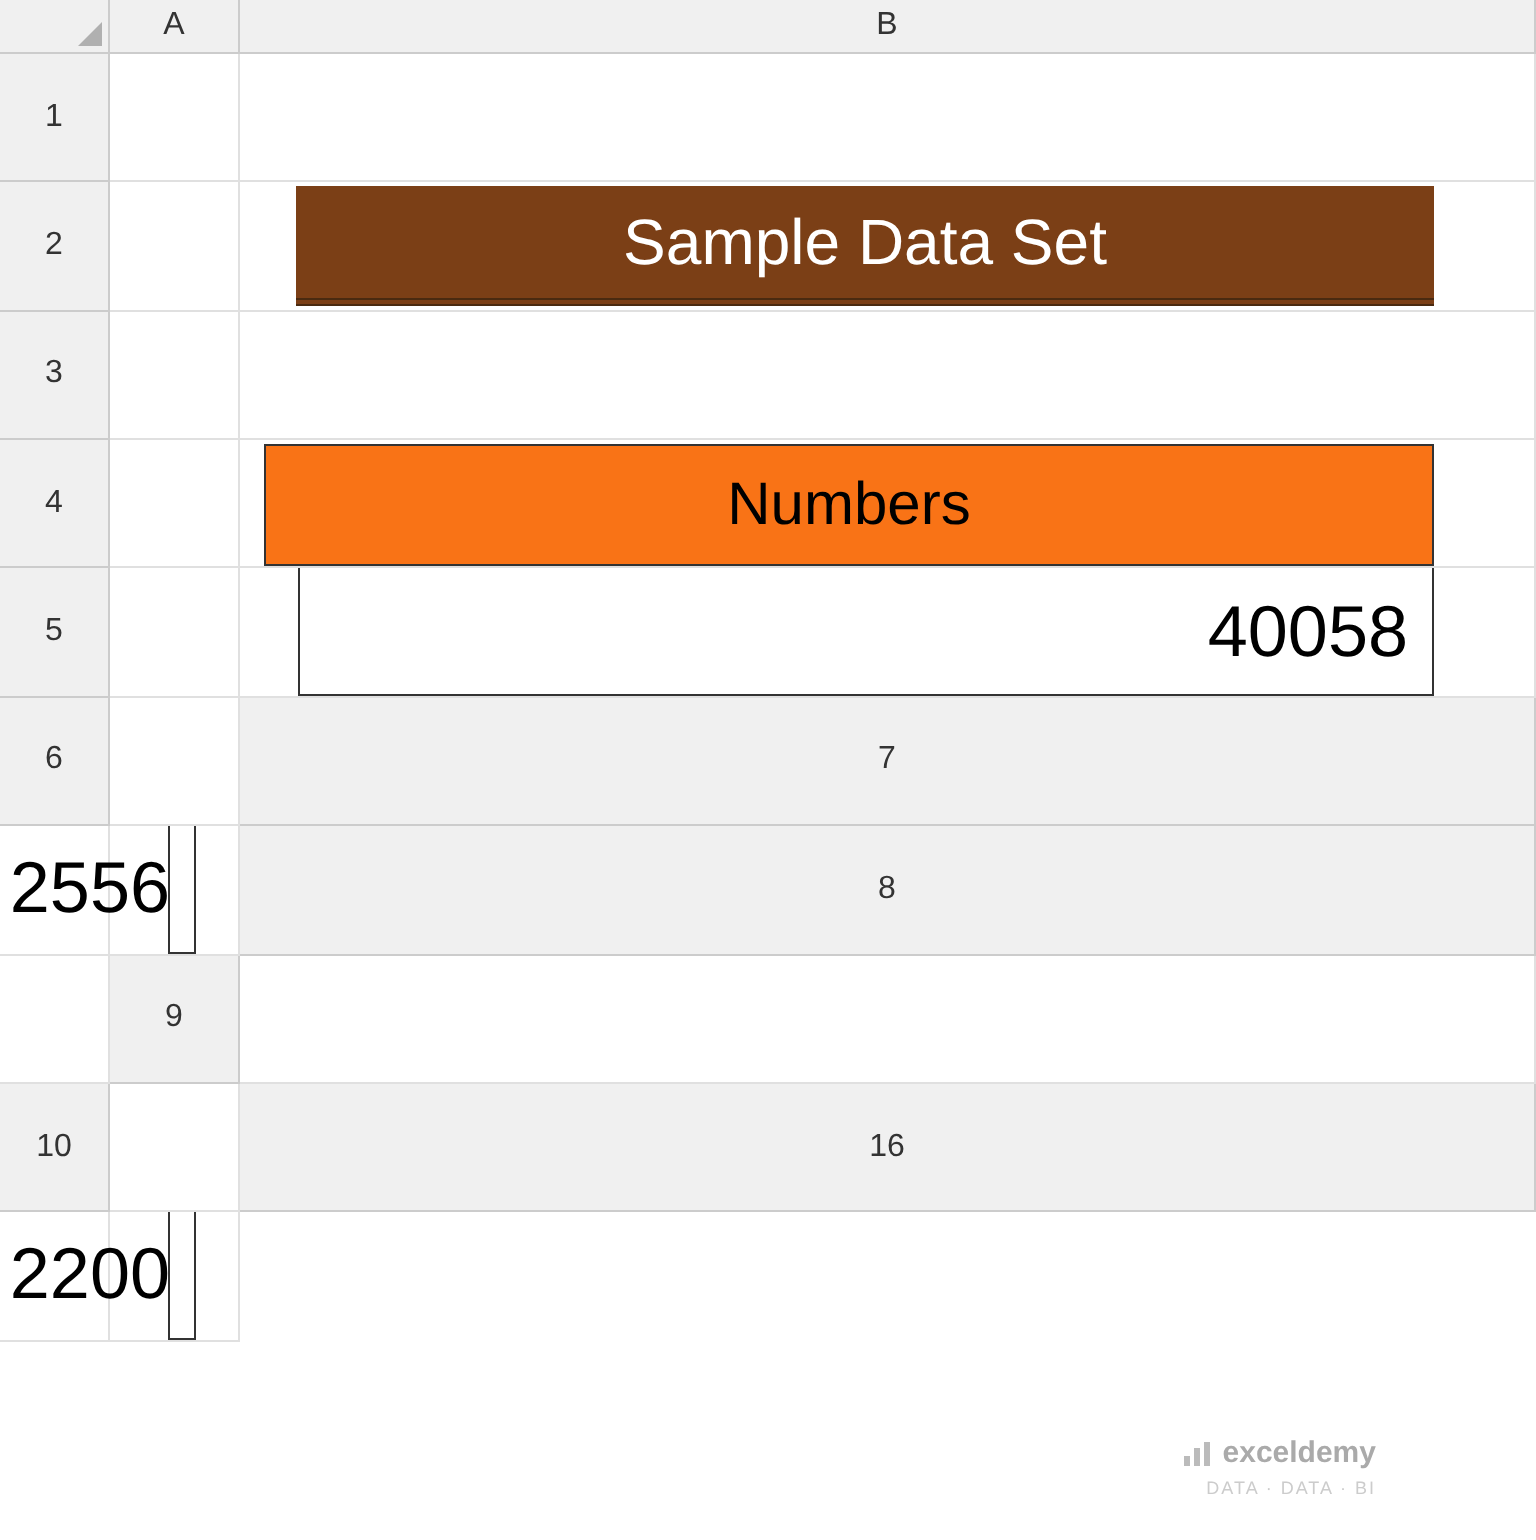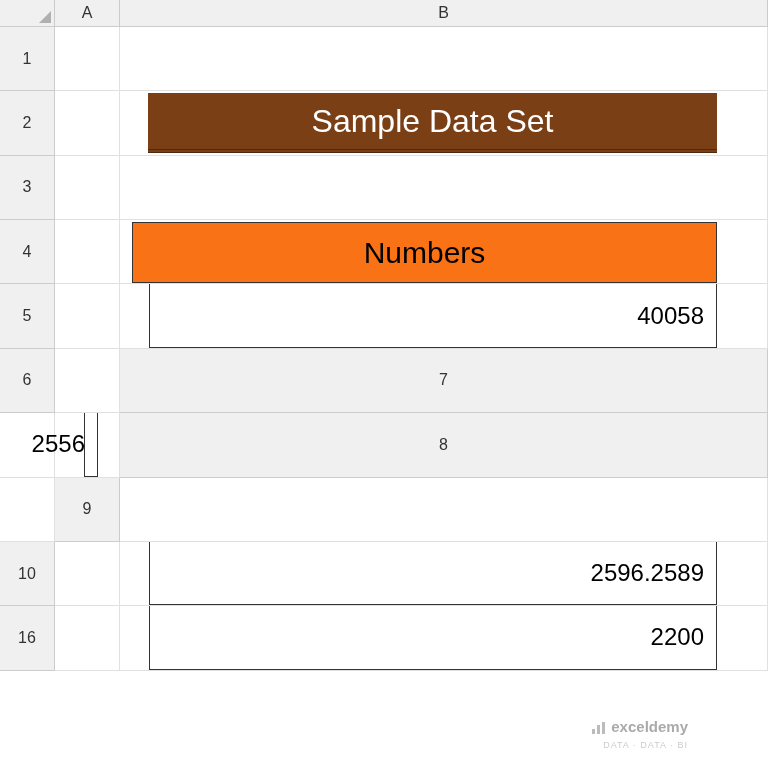--- a/index.html
+++ b/index.html
@@ -106,21 +106,21 @@
       top: 0;
       bottom: 0;
       background: #fff;
       border-left: 1px solid #333;
       border-right: 1px solid #333;
       border-bottom: 1px solid #333;
       display: flex;
       align-items: center;
       justify-content: flex-end;
       padding-right: 12px;
-      font-size: 24px;
+      font-size: 36px;
       color: #000;
       margin-left: 17px;
     }
     .watermark {
       position: absolute;
       bottom: 20px;
       right: 80px;
       font-family: Arial, sans-serif;
       color: #bbb;
       text-align: right;
@@ -194,25 +194,20 @@
   </div>
 
   <div class="row-header">8</div>
   <div class="cell"></div>
 
   <div class="row-header">9</div>
   <div class="cell"></div>
 
   <div class="row-header">10</div>
   <div class="cell"></div>
-  <div class="cell">
-    <div class="cell-content">
-      <div class="data-cell">2596.2589</div>
-    </div>
-  </div>
 
   <div class="row-header">16</div>
   <div class="cell"></div>
   <div class="cell">
     <div class="cell-content">
       <div class="data-cell">2200</div>
     </div>
   </div>
 </div>
 

